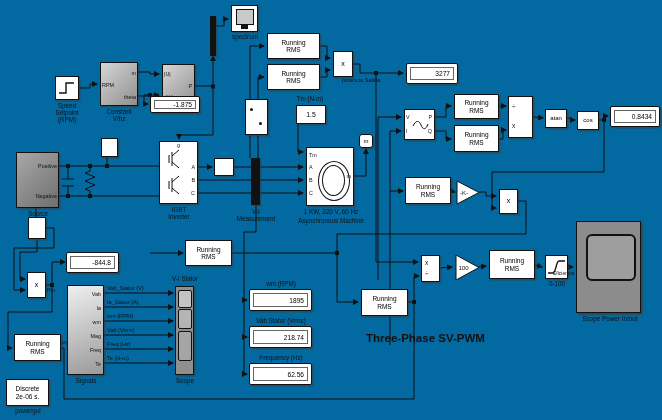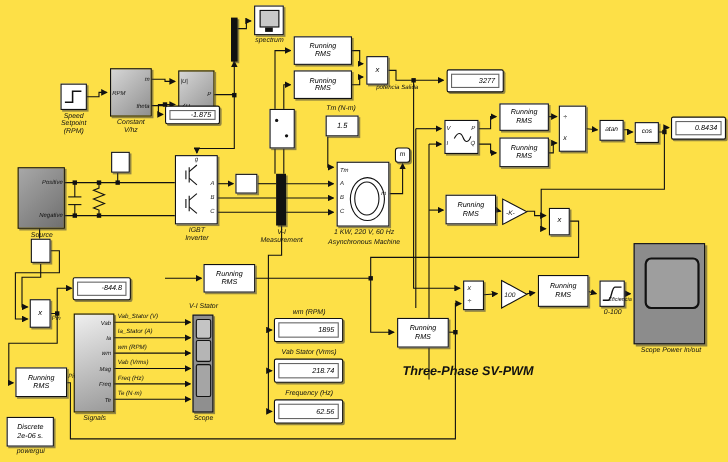--- a/index.html
+++ b/index.html
@@ -1,16 +1,16 @@
 <!DOCTYPE html>
 <html><head>
 <meta charset="utf-8">
 <style>
   html,body{margin:0;padding:0;background:#e8e8e8;font-family:"Liberation Sans",sans-serif;}
-  #canvas{position:relative;width:662px;height:420px;background:#fde047;overflow:hidden;font-style:italic;}
+  #canvas{position:relative;width:662px;height:420px;background:#0369a1;overflow:hidden;}
   .abs{position:absolute;}
   .blk{position:absolute;background:#fff;border:1px solid #111;box-shadow:1.5px 1.5px 0 rgba(60,60,60,.55);box-sizing:border-box;}
   .gblk{position:absolute;border:1px solid #111;box-shadow:1.5px 1.5px 0 rgba(60,60,60,.55);box-sizing:border-box;
         background:linear-gradient(135deg,#d6d6d6,#8f8f8f);}
   .rms{display:flex;align-items:center;justify-content:center;text-align:center;font-size:6.5px;line-height:1.15;}
   .pre{white-space:pre-line;}
   .lbl{position:absolute;font-size:6.3px;line-height:1.1;text-align:center;color:#111;}
   .pl{position:absolute;font-size:5.4px;line-height:1;color:#111;}
   .disp{position:absolute;background:#fff;border:1px solid #111;border-radius:2px;box-shadow:1.5px 1.5px 0 rgba(60,60,60,.55);padding:3px 3px;box-sizing:border-box;}
   .dval{border:1px solid #666;background:#fff;height:100%;font-size:6.6px;display:flex;align-items:center;justify-content:flex-end;padding-right:3px;box-sizing:border-box;}

